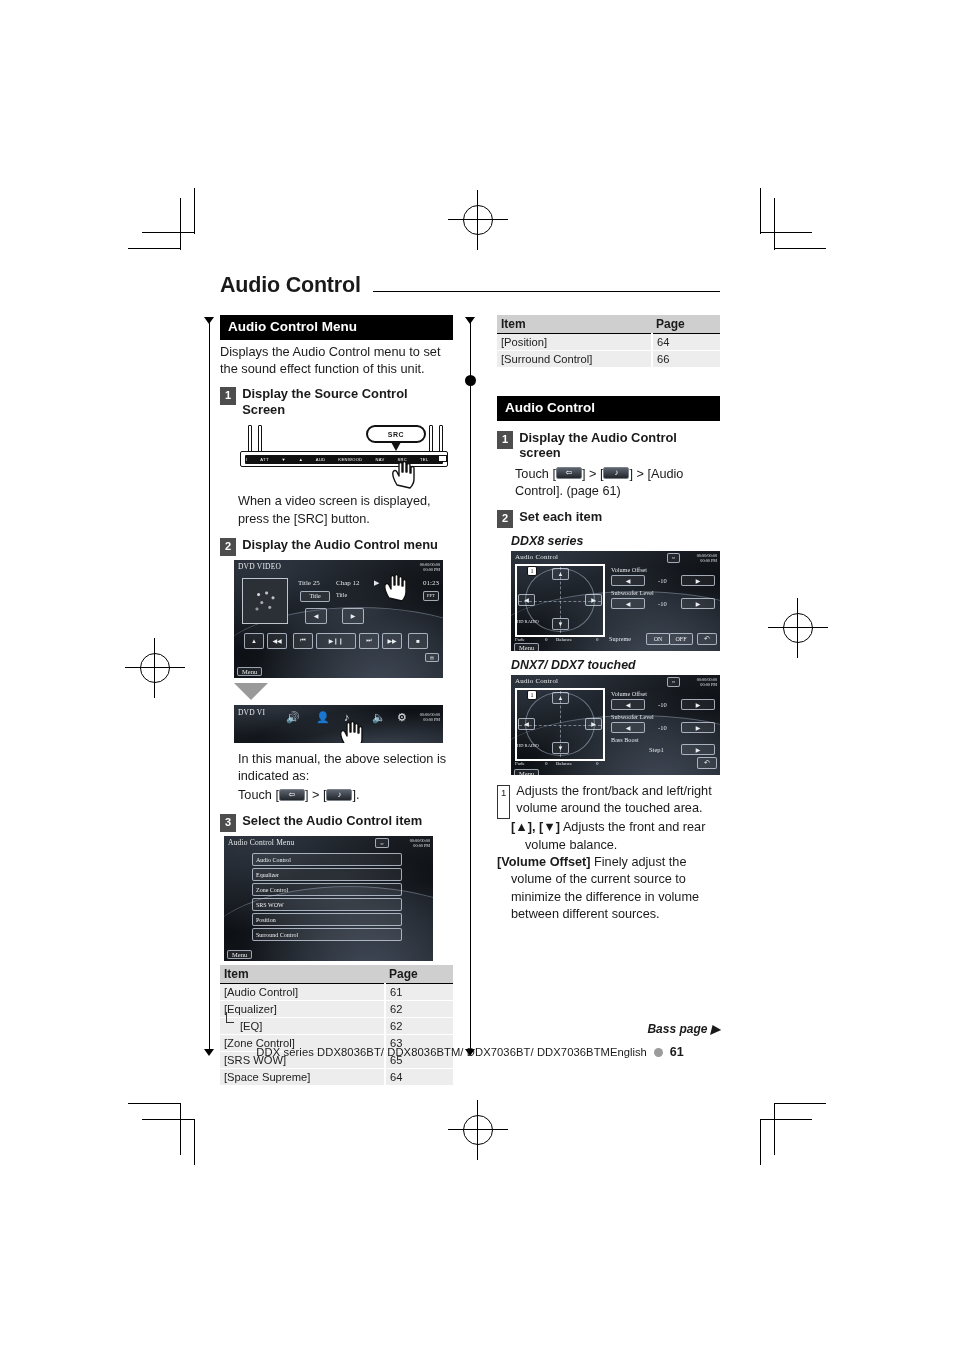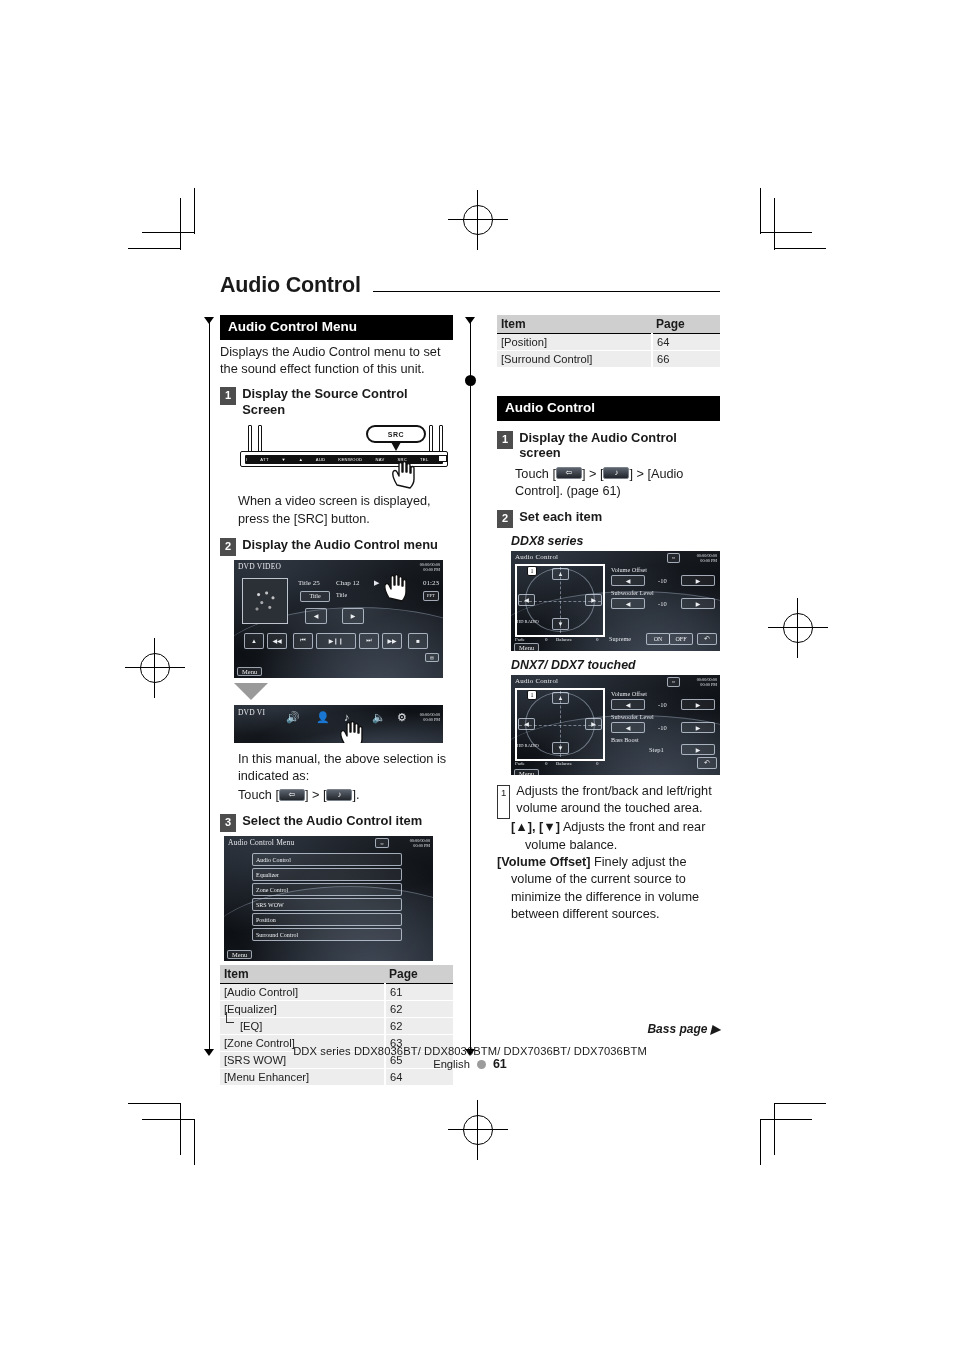--- a/index.html
+++ b/index.html
@@ -233,21 +233,20 @@
   .desc .hang { padding-left: 14px; text-indent: -14px; }
   .desc b { font-weight: bold; }
 
   .series-lbl { font-size: 12.4px; font-weight: bold; font-style: italic; margin: 7px 0 3px 14px; }
 
   
   .footer {
     position: absolute; left: 220px; top: 1045px; width: 500px;
     display: flex; justify-content: center; align-items: center;
     font-size: 11.2px;
-    flex-direction: column;
   }
   .footer .models { letter-spacing: .1px; }
   .footer .right { display: flex; align-items: center; gap: 7px; }
   .footer .dot { width: 9px; height: 9px; border-radius: 50%; background: #9c9c9c; display:inline-block; }
   .footer .pnum { font-weight: bold; font-size: 12.5px; }
   .nextpage {
     position: absolute; left: 600px; top: 1022px; width: 120px;
     text-align: right; font-size: 12px; font-weight: bold; font-style: italic;
   }
 </style>
@@ -516,21 +515,21 @@
           </tr>
           <tr>
             <td class="it">[Zone Control]</td>
             <td class="pg">63</td>
           </tr>
           <tr>
             <td class="it">[SRS WOW]</td>
             <td class="pg">65</td>
           </tr>
           <tr>
-            <td class="it">[Menu Enhancer]</td>
+            <td class="it">[Space Supreme]</td>
             <td class="pg">64</td>
           </tr>
         </tbody>
       </table>
 
     </div>
 
     <div class="guide" style="left:245px;top:2px;height:744px;">
       <div class="gtop"></div>
       <div class="gline" style="height:728px;"></div>

